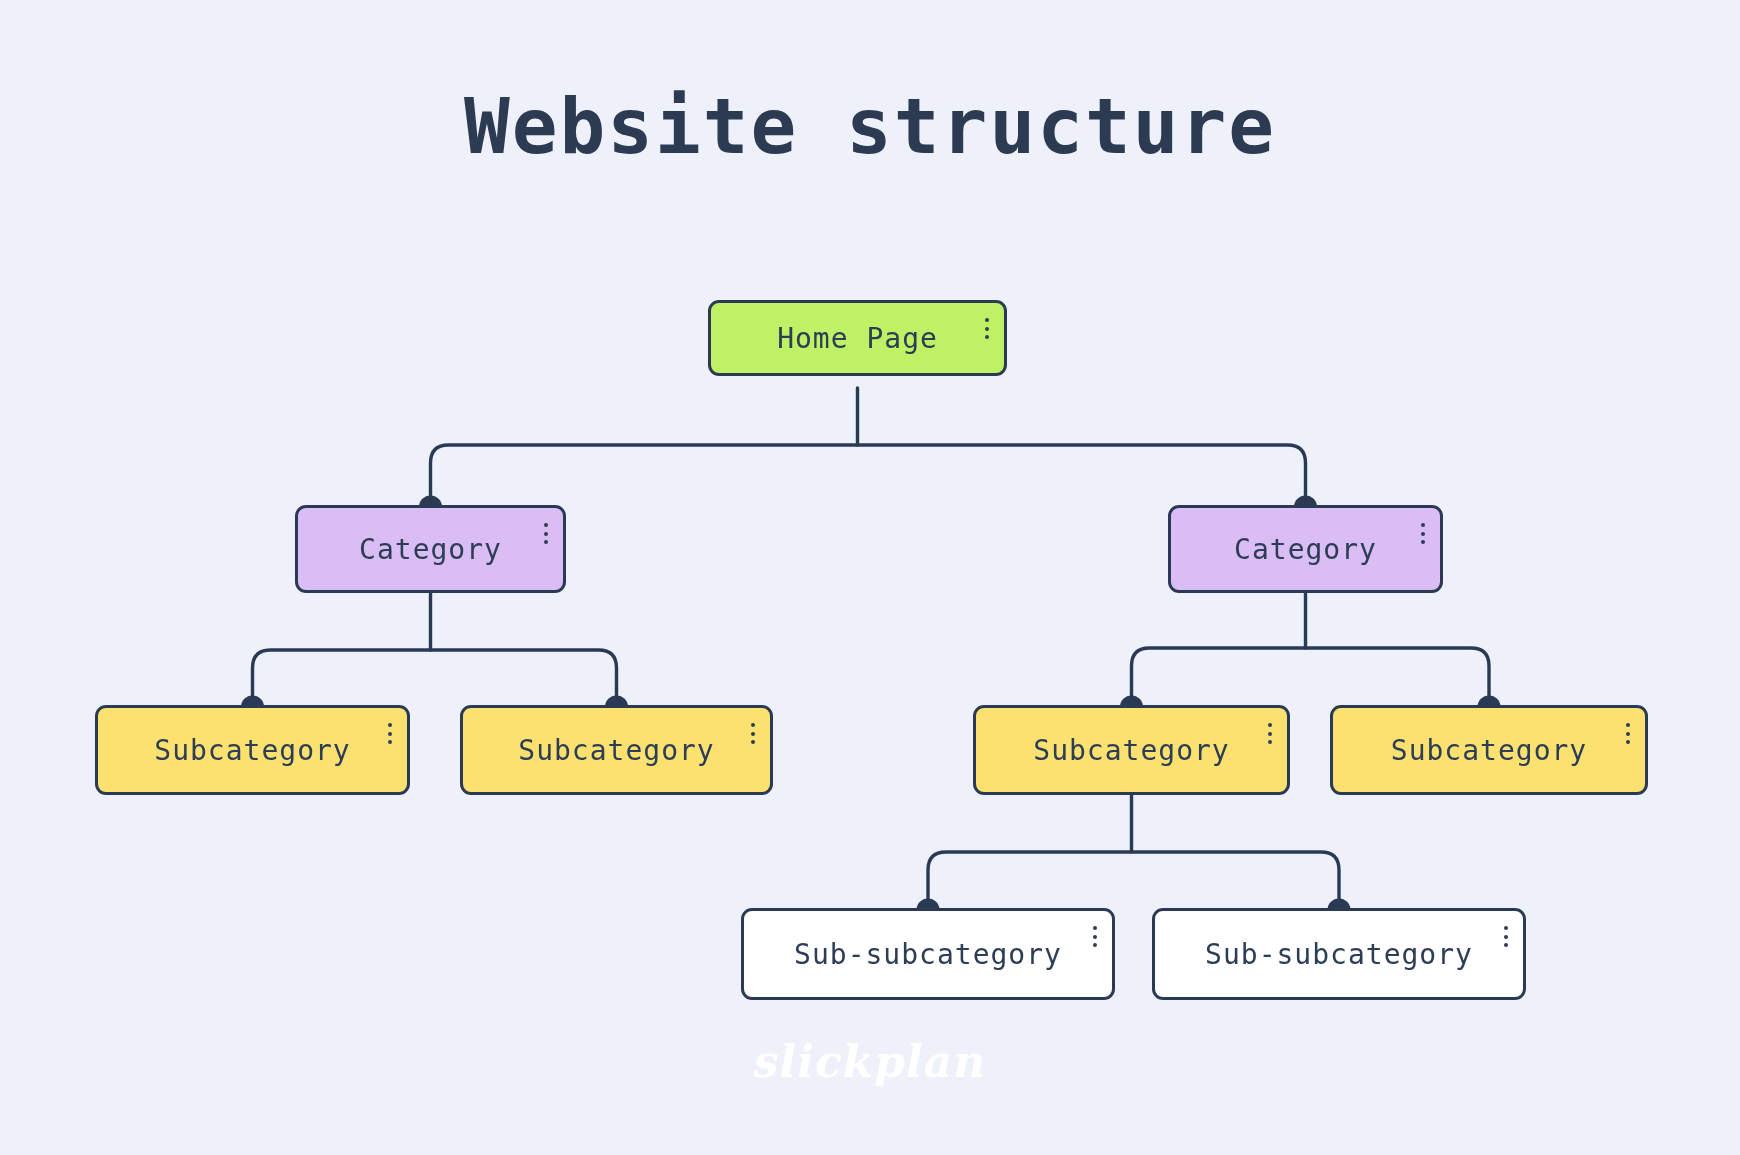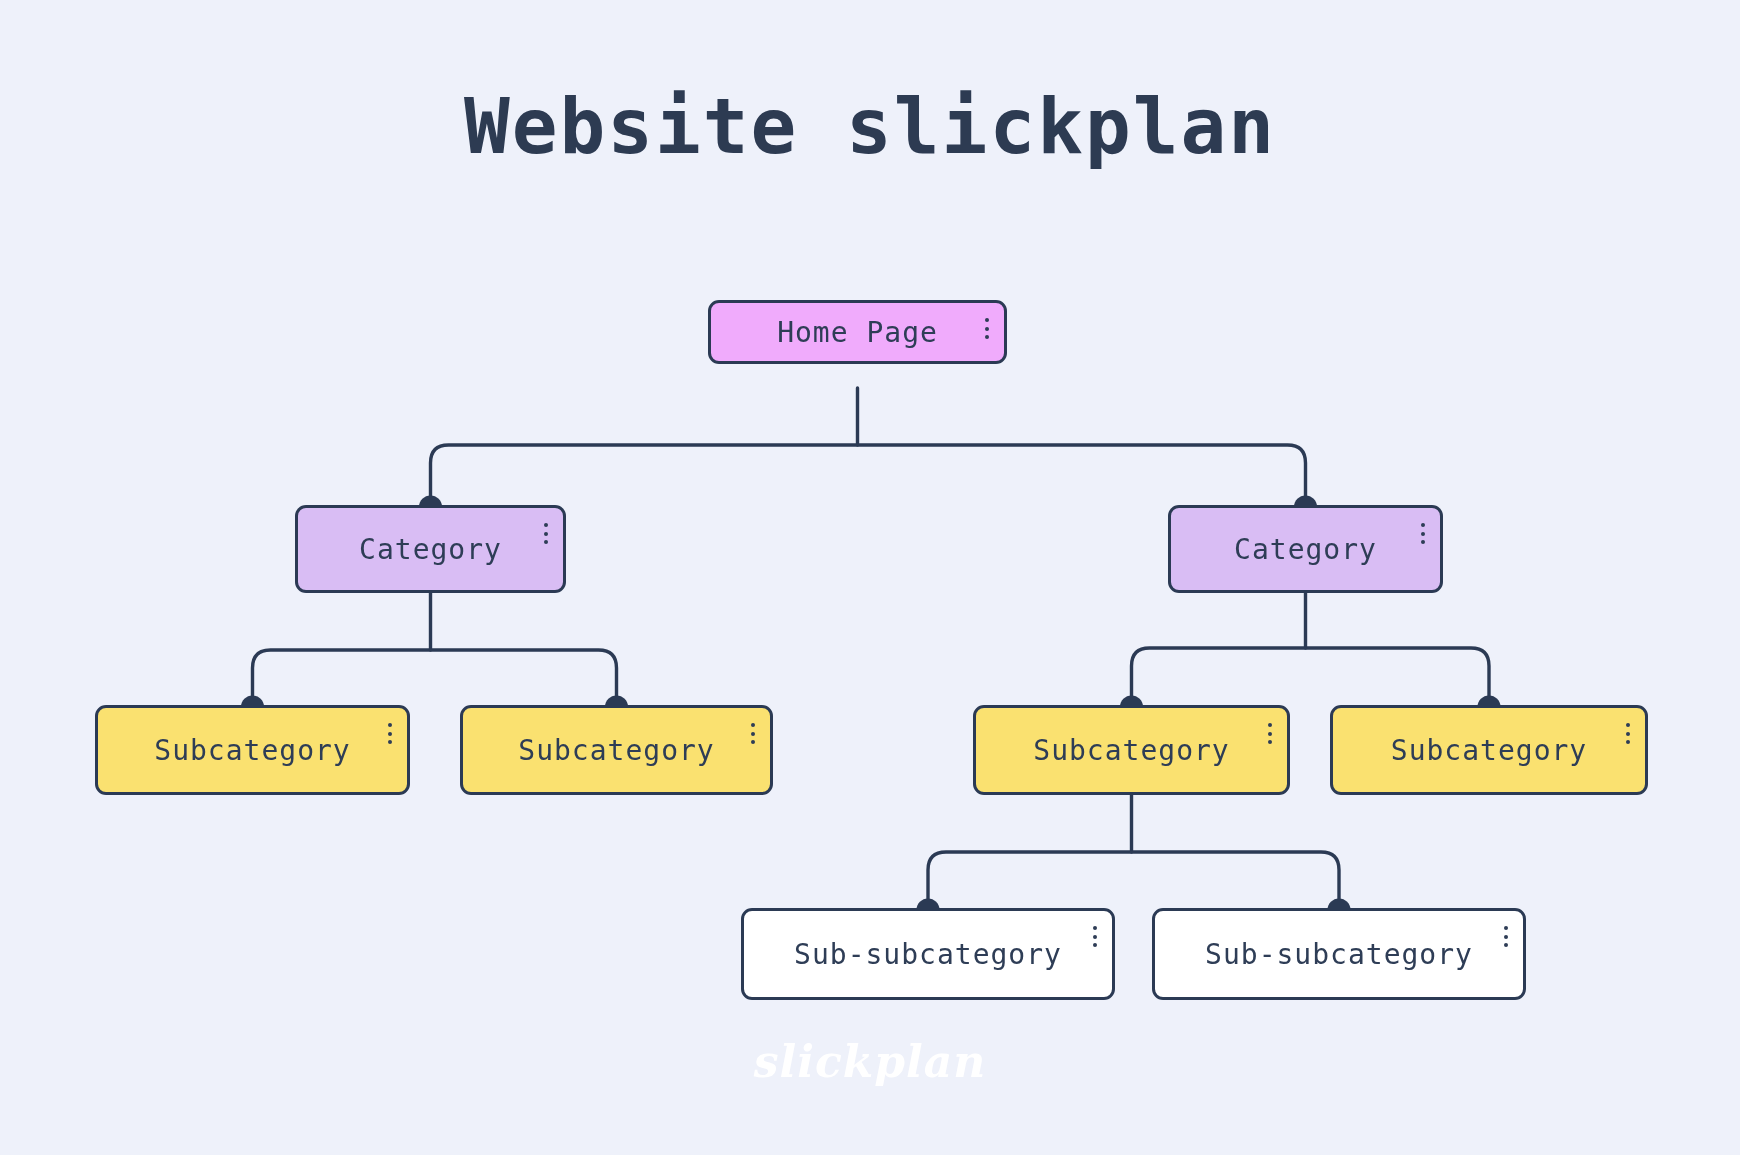--- a/index.html
+++ b/index.html
@@ -91,21 +91,21 @@
     font-size: 44px;
     color: #ffffff;
     letter-spacing: 1px;
   }
 </style>
 </head>
 <body>
 
 <div class="canvas">
 
-  <h1 class="title">Website slickplan</h1>
+  <h1 class="title">Website structure</h1>
 
   <svg class="connectors" viewBox="0 0 1740 1155">
 
     <path d="M 857.5 388 V 445"></path>
     <path d="M 430.5 506 V 463 Q 430.5 445 448.5 445 H 1287.5 Q 1305.5 445 1305.5 463 V 506"></path>
 
     <path d="M 430.5 593 V 650"></path>
     <path d="M 252.5 706 V 668 Q 252.5 650 270.5 650 H 598.5 Q 616.5 650 616.5 668 V 706"></path>
 
     <path d="M 1305.5 593 V 648"></path>
@@ -117,21 +117,21 @@
     <circle cx="430.5" cy="507" r="11.5"></circle>
     <circle cx="1305.5" cy="507" r="11.5"></circle>
     <circle cx="252.5" cy="707" r="11.5"></circle>
     <circle cx="616.5" cy="707" r="11.5"></circle>
     <circle cx="1131.5" cy="707" r="11.5"></circle>
     <circle cx="1489" cy="707" r="11.5"></circle>
     <circle cx="928" cy="910" r="11.5"></circle>
     <circle cx="1339" cy="910" r="11.5"></circle>
   </svg>
 
-  <div class="node" style="left: 708px; top: 300px; width: 299px; height: 64px; background: #f0abfc;">
+  <div class="node" style="left: 708px; top: 300px; width: 299px; height: 76px; background: #bef264;">
     <span class="node-label">Home Page</span>
     <span class="kebab">
         <i></i>
         <i></i>
         <i></i>
       </span>
   </div>
 
   <div class="node" style="left: 295px; top: 505px; width: 271px; height: 88px; background: rgb(217, 189, 244);">
     <span class="node-label">Category</span>

